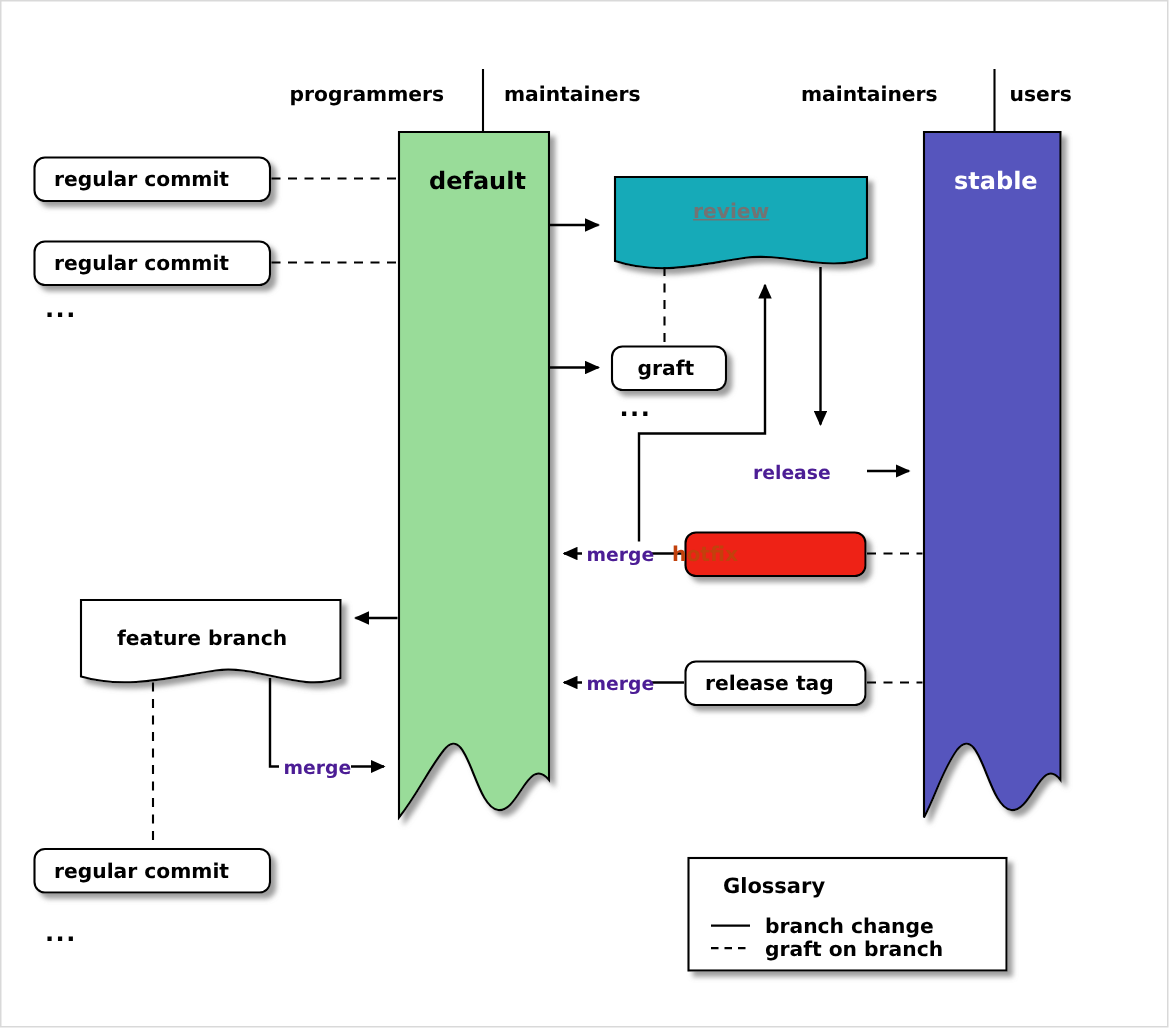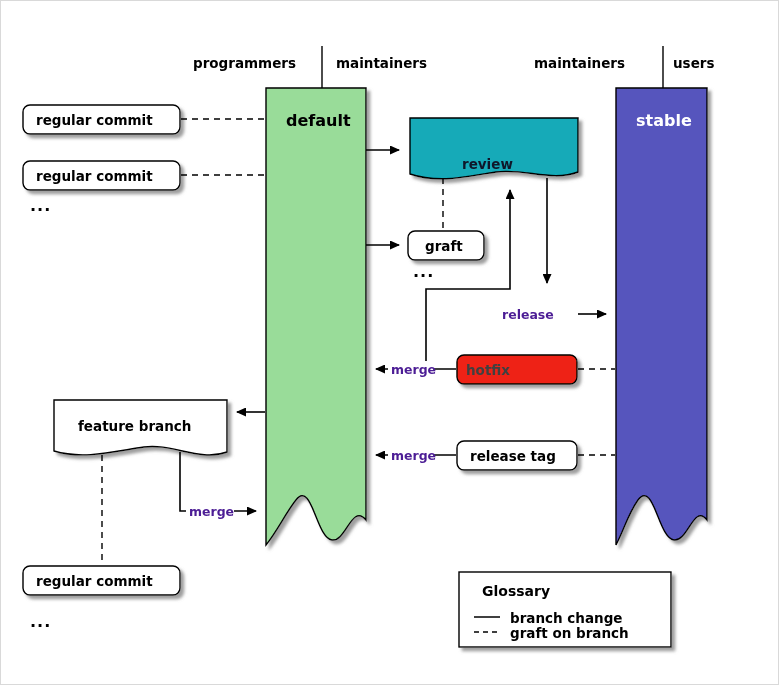--- a/index.html
+++ b/index.html
@@ -99,23 +99,23 @@
   </svg>
 
   <div class="hdr" style="left:193px;top:55px;">programmers</div>
   <div class="hdr" style="left:336px;top:55px;">maintainers</div>
   <div class="hdr" style="left:534px;top:55px;">maintainers</div>
   <div class="hdr" style="left:673px;top:55px;">users</div>
 
   <div class="collabel" style="left:286px;top:111px;color:#000;">default</div>
   <div class="collabel" style="left:636px;top:111px;color:#fff;">stable</div>
 
-  <div class="boxlabel" style="left:462px;top:156px;color:#0f172a;">review</div>
+  <div class="boxlabel" style="left:462px;top:133px;color:#737373;text-decoration:underline;">review</div>
   <div class="boxlabel" style="left:425px;top:238px;color:#000;">graft</div>
-  <div class="boxlabel" style="left:466px;top:362px;color:#404040;">hotfix</div>
+  <div class="boxlabel" style="left:448px;top:362px;color:#c2410c;">hotfix</div>
   <div class="boxlabel" style="left:470px;top:448px;color:#000;">release tag</div>
   <div class="boxlabel" style="left:78px;top:418px;color:#000;">feature branch</div>
 
   <div class="boxlabel" style="left:36px;top:112px;color:#000;">regular commit</div>
   <div class="boxlabel" style="left:36px;top:168px;color:#000;">regular commit</div>
   <div class="boxlabel" style="left:36px;top:573px;color:#000;">regular commit</div>
 
   <div class="edgelabel" style="left:502px;top:307px;">release</div>
   <div class="edgelabel" style="left:391px;top:362px;">merge</div>
   <div class="edgelabel" style="left:391px;top:448px;">merge</div>

